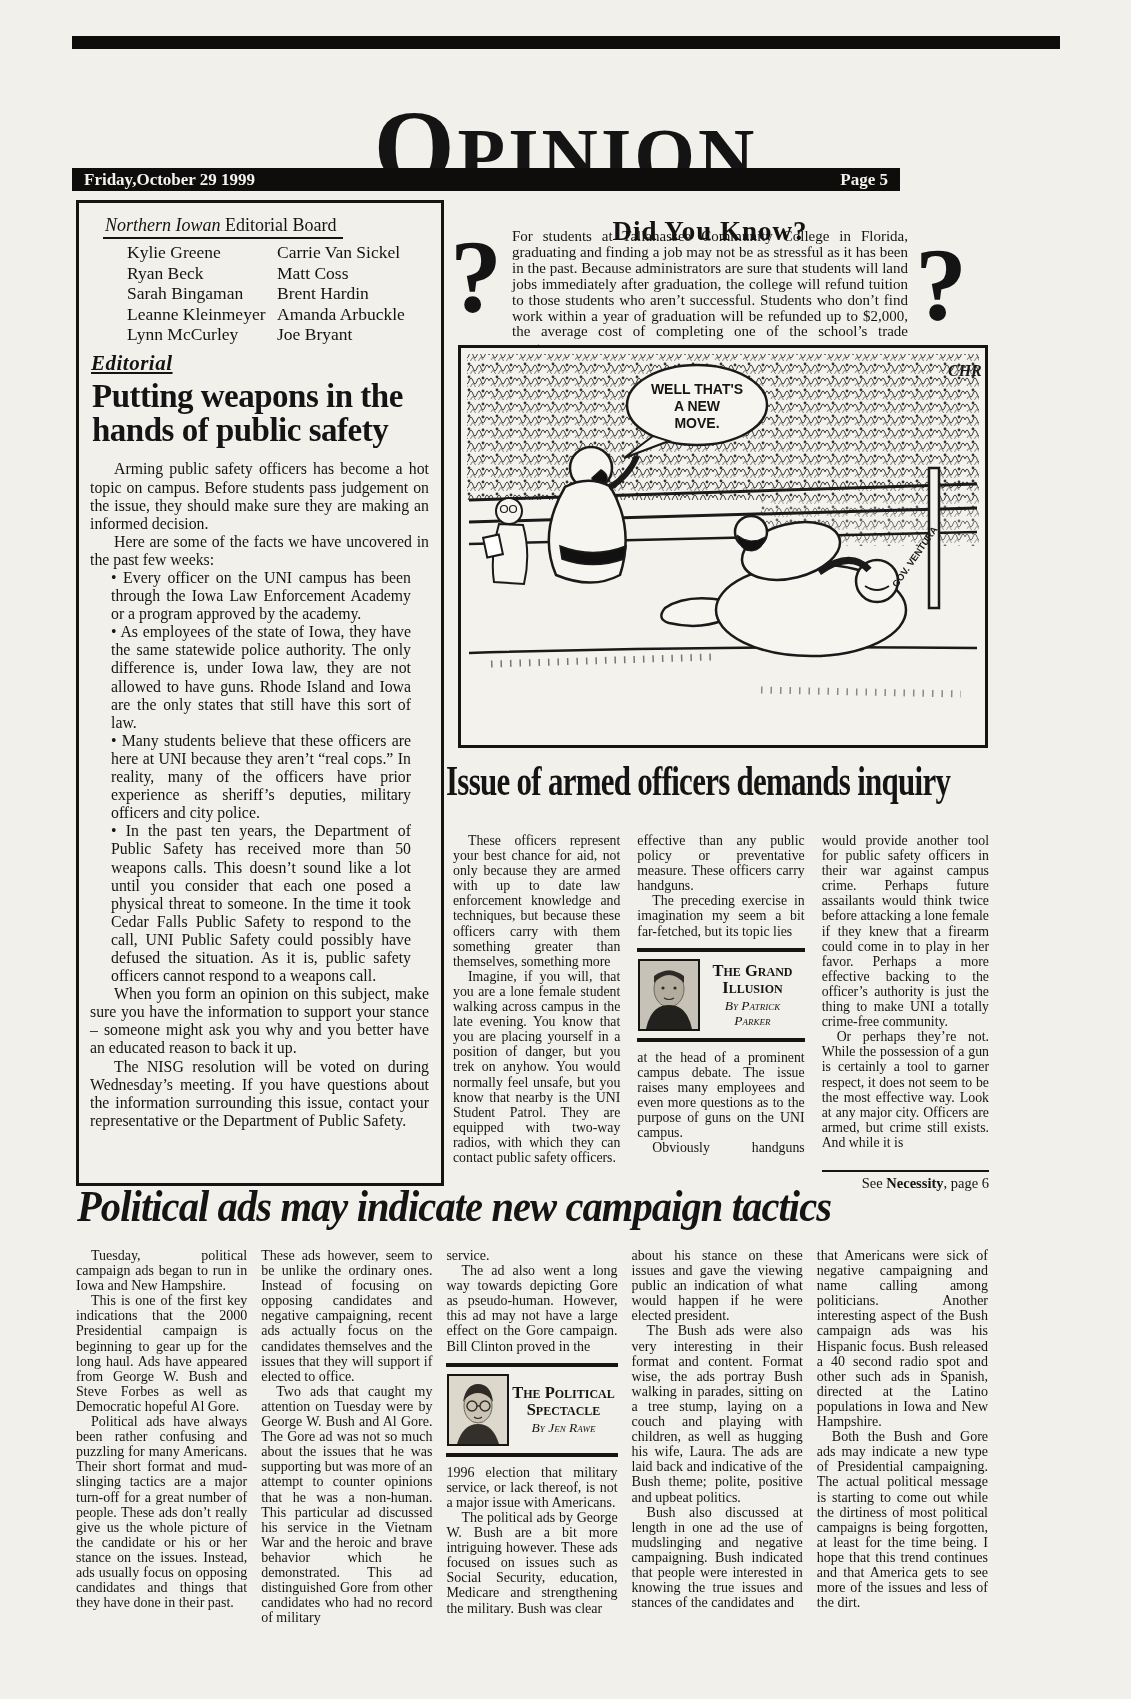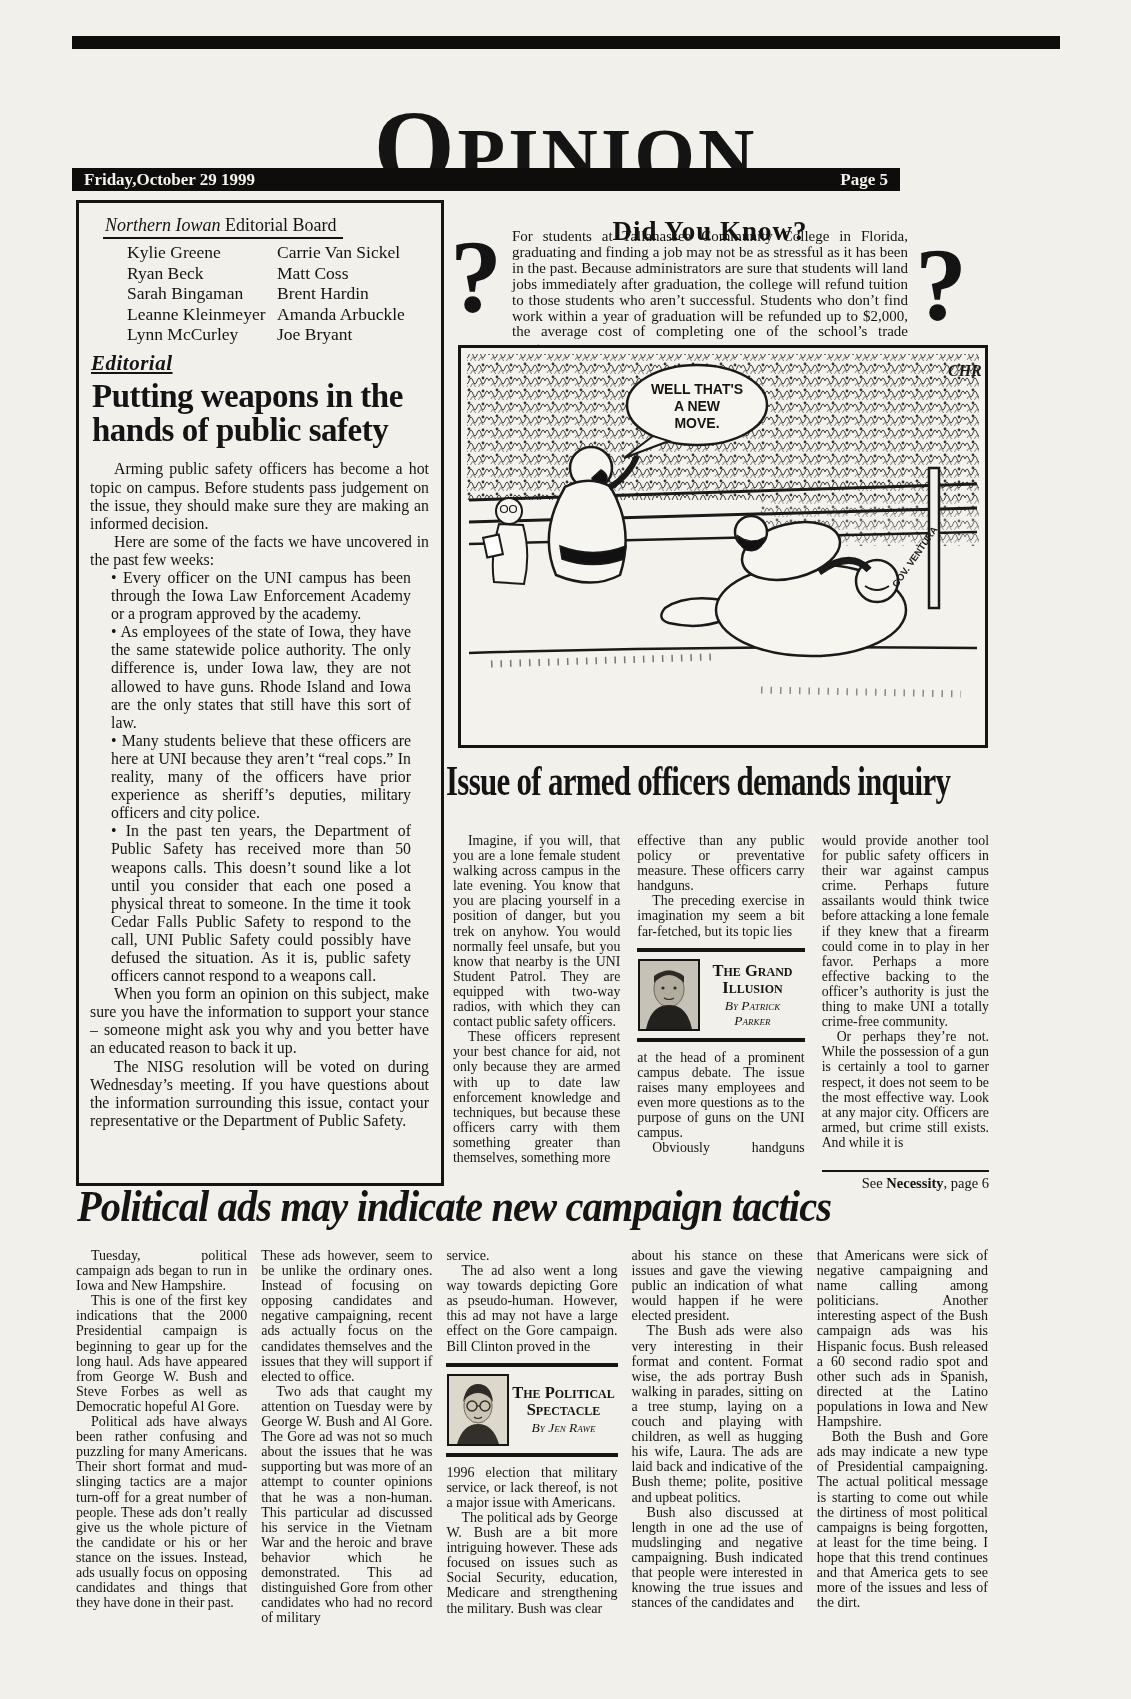--- a/index.html
+++ b/index.html
@@ -183,22 +183,22 @@
         <text x="236" y="80" text-anchor="middle" font-size="14" font-weight="bold" font-family="Liberation Sans, sans-serif" fill="#161512">MOVE.</text>
       </g>
       <text x="487" y="28" font-size="16" font-style="italic" font-weight="bold" fill="#1a1a1a">CHR</text>
     </svg>
   </div>
 
   <h2 class="abs armed-headline" style="margin:0;">Issue of armed officers demands inquiry</h2>
 
   <div class="abs armed-cols">
     <div class="ncol">
+      <p>These officers represent your best chance for aid, not only because they are armed with up to date law enforcement knowledge and techniques, but because these officers carry with them something greater than themselves, something more</p>
       <p>Imagine, if you will, that you are a lone female student walking across campus in the late evening. You know that you are placing yourself in a position of danger, but you trek on anyhow. You would normally feel unsafe, but you know that nearby is the UNI Student Patrol. They are equipped with two-way radios, with which they can contact public safety officers.</p>
-      <p>These officers represent your best chance for aid, not only because they are armed with up to date law enforcement knowledge and techniques, but because these officers carry with them something greater than themselves, something more</p>
     </div>
     <div class="ncol">
       <p class="noind">effective than any public policy or preventative measure. These officers carry handguns.</p>
       <p>The preceding exercise in imagination my seem a bit far-fetched, but its topic lies</p>
       <div class="byline-box">
         <div class="b-photo">
           <svg viewBox="0 0 58 68">
             <rect width="58" height="68" fill="#c6c2b7"></rect>
             <ellipse cx="29" cy="28" rx="15" ry="18" fill="#b2ac9f" stroke="#6b675e" stroke-width="1"></ellipse>
             <path d="M14 22 q15 -16 30 0 l0 -7 q-15 -11 -30 0 z" fill="#2e2b27"></path>
@@ -271,18 +271,18 @@
       </div>
       <p class="noind">1996 election that military service, or lack thereof, is not a major issue with Americans.</p>
       <p>The political ads by George W. Bush are a bit more intriguing however. These ads focused on issues such as Social Security, education, Medicare and strengthening the military. Bush was clear</p>
     </div>
     <div class="ncol">
       <p class="noind">about his stance on these issues and gave the viewing public an indication of what would happen if he were elected president.</p>
       <p>The Bush ads were also very interesting in their format and content. Format wise, the ads portray Bush walking in parades, sitting on a tree stump, laying on a couch and playing with children, as well as hugging his wife, Laura. The ads are laid back and indicative of the Bush theme; polite, positive and upbeat politics.</p>
       <p>Bush also discussed at length in one ad the use of mudslinging and negative campaigning. Bush indicated that people were interested in knowing the true issues and stances of the candidates and</p>
     </div>
     <div class="ncol">
-      <p class="noind">that Americans were sick of negative campaigning and name calling among politicians. Another interesting aspect of the Bush campaign ads was his Hispanic focus. Bush released a 60 second radio spot and other such ads in Spanish, directed at the Latino populations in Iowa and New Hampshire.</p>
+      <p class="noind">that Americans were sick of negative campaigning and name calling among politicians. Another interesting aspect of the Bush campaign ads was his Hispanic focus. Bush released a 40 second radio spot and other such ads in Spanish, directed at the Latino populations in Iowa and New Hampshire.</p>
       <p>Both the Bush and Gore ads may indicate a new type of Presidential campaigning. The actual political message is starting to come out while the dirtiness of most political campaigns is being forgotten, at least for the time being. I hope that this trend continues and that America gets to see more of the issues and less of the dirt.</p>
     </div>
   </div>
 
 </div>
 
 </body></html>

